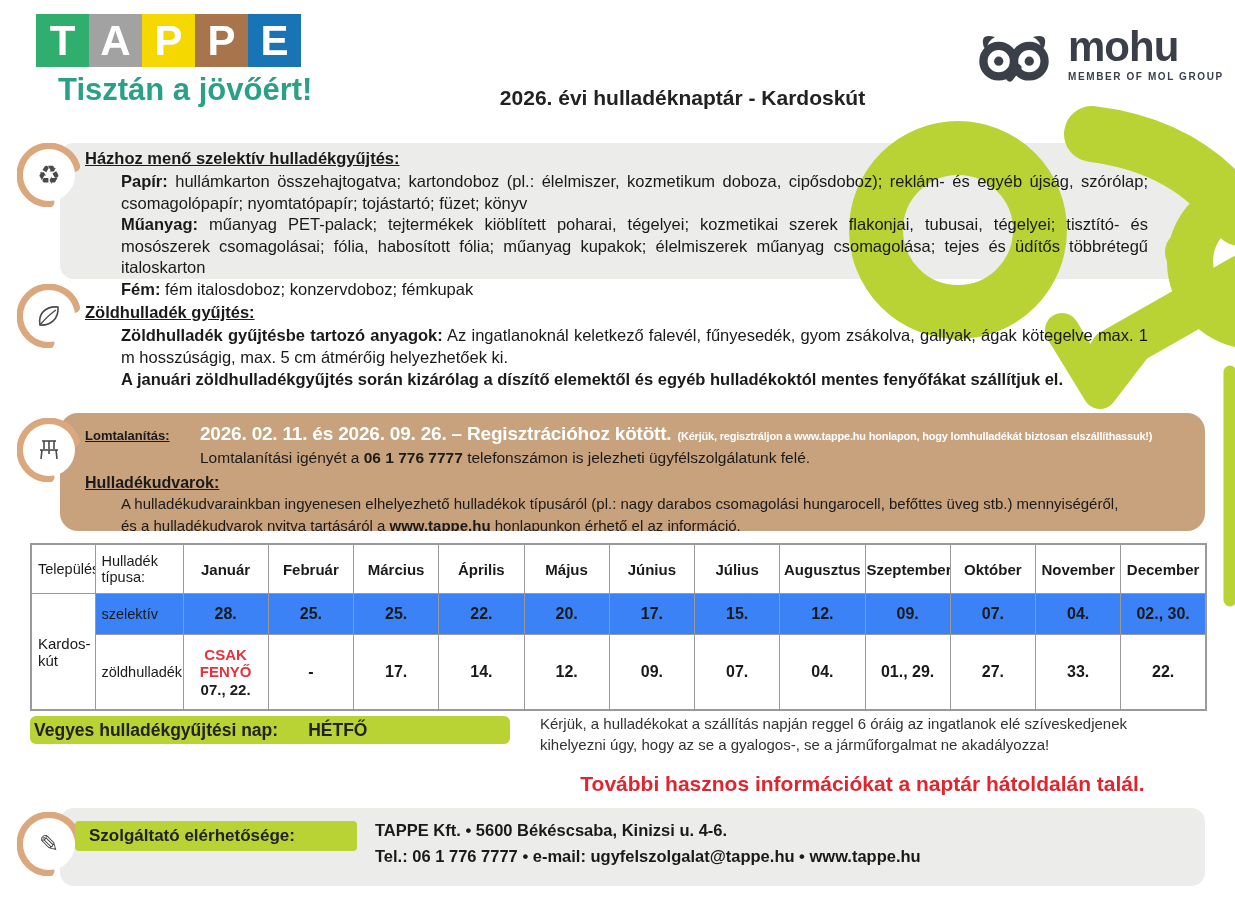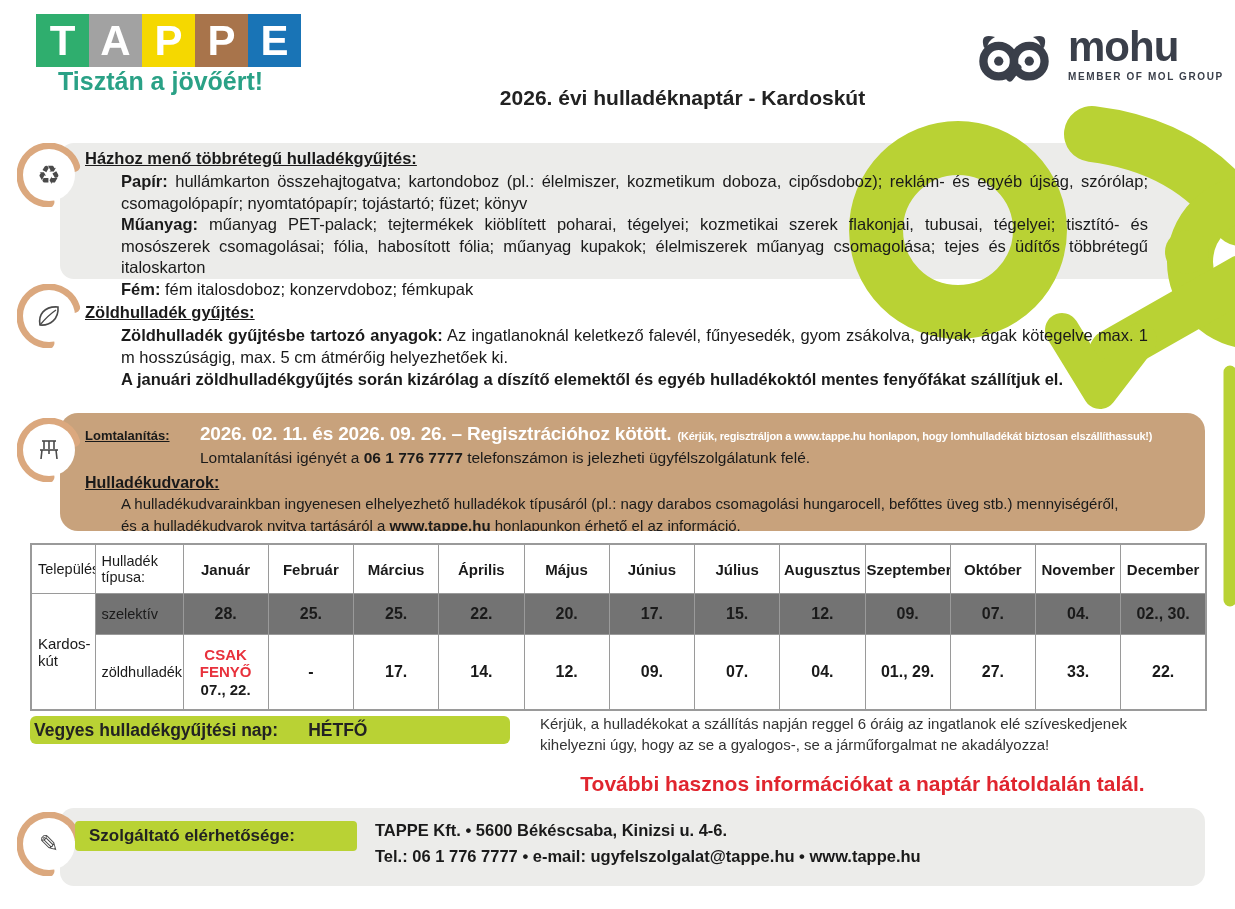--- a/index.html
+++ b/index.html
@@ -6,21 +6,21 @@
   #page{position:relative;width:1235px;height:909px;background:#fff;overflow:hidden;
         font-family:"Liberation Sans",sans-serif;color:#1a1a1a;}
 
   
   .tappe{position:absolute;left:36px;top:14px;z-index:3;}
   .tappe-blocks{display:flex;}
   .tappe-block{width:53px;height:53px;display:flex;align-items:center;justify-content:center;
                color:#fff;font-weight:bold;font-size:42px;}
   .tb0{background:#2fae6e;} .tb1{background:#a2a2a2;} .tb2{background:#f5d800;}
   .tb3{background:#a8744b;} .tb4{background:#1974b6;}
-  .tappe-tagline{padding-left:22px;font-size:25px;font-weight:bold;color:#2aa186;}
+  .tappe-tagline{margin-top:5px;padding-left:22px;font-size:31px;font-weight:bold;color:#2aa186;}
 
   .page-title{position:absolute;left:130px;right:0;top:86px;text-align:center;
               font-size:21px;font-weight:bold;color:#222;z-index:3;}
 
   .mohu{position:absolute;left:970px;top:26px;display:flex;align-items:flex-start;z-index:3;}
   .mohu-text{margin-left:10px;}
   .mohu-word{font-size:42px;font-weight:bold;color:#3a3f4a;line-height:1.0;letter-spacing:-1px;}
   .mohu-sub{font-size:10px;font-weight:bold;color:#3a3f4a;letter-spacing:1.6px;margin-top:3px;}
 
   
@@ -58,21 +58,21 @@
   
   .cal{position:absolute;left:30px;top:543px;z-index:2;border-collapse:collapse;table-layout:fixed;
        width:1175px;background:#fff;}
   .cal th,.cal td{border:1px solid #9a9a9a;overflow:hidden;}
   .cal{border:2px solid #9a9a9a;}
   .cal th{height:46px;font-size:15px;font-weight:bold;text-align:center;background:#fff;}
   .cal th.lh{font-weight:normal;font-size:14.5px;text-align:left;padding-left:6px;}
   .cal td{text-align:center;font-size:16px;font-weight:bold;}
   .cal td.type{font-weight:normal;font-size:14.5px;text-align:left;padding-left:6px;}
   .cal tr.r1 td{height:38px;}
-  .cal tr.r1 td.g{background:#737373;}
+  .cal tr.r1 td.g{background:#3b82f6;}
   .cal tr.r2 td{height:72px;}
   .cal td.settle{font-weight:normal;font-size:15px;text-align:left;padding-left:6px;background:#fff;}
   .jan-red{display:block;color:#e8313c;font-size:15px;font-weight:bold;line-height:1.15;width:66px;margin:0 auto;}
   .jan-black{display:block;font-size:15px;font-weight:bold;margin-top:1px;}
 
   
   .mixedbar{position:absolute;left:30px;top:716px;width:480px;height:28px;background:#b9d234;
             border-radius:6px;display:flex;align-items:center;padding-left:4px;box-sizing:border-box;
             font-size:17.5px;font-weight:bold;color:#222;z-index:2;}
   .mixedbar .val{margin-left:30px;}
@@ -144,21 +144,21 @@
 
   <div class="badge" style="left:17px;top:143px;">
     <svg width="64" height="64" viewBox="0 0 64 64">
       <circle cx="32" cy="32" r="27" fill="none" stroke="#dba87e" stroke-width="11" stroke-dasharray="118 52" stroke-linecap="round" transform="rotate(90 32 32)"></circle>
       <circle cx="32" cy="32" r="26" fill="#fff"></circle>
     </svg>
     <div class="glyph">♻</div>
   </div>
 
   <div class="sec" id="sec1">
-    <div class="sec-heading">Házhoz menő többrétegű hulladékgyűjtés:</div>
+    <div class="sec-heading">Házhoz menő szelektív hulladékgyűjtés:</div>
     <div class="sec-item"><b>Papír:</b><span> hullámkarton összehajtogatva; kartondoboz (pl.: élelmiszer, kozmetikum doboza, cipősdoboz); reklám- és egyéb újság, szórólap; csomagolópapír; nyomtatópapír; tojástartó; füzet; könyv</span></div>
     <div class="sec-item"><b>Műanyag:</b><span> műanyag PET-palack; tejtermékek kiöblített poharai, tégelyei; kozmetikai szerek flakonjai, tubusai, tégelyei; tisztító- és mosószerek csomagolásai; fólia, habosított fólia; műanyag kupakok; élelmiszerek műanyag csomagolása; tejes és üdítős többrétegű italoskarton</span></div>
     <div class="sec-item"><b>Fém:</b><span> fém italosdoboz; konzervdoboz; fémkupak</span></div>
   </div>
 
   <div class="badge" style="left:17px;top:284px;">
     <svg width="64" height="64" viewBox="0 0 64 64">
       <circle cx="32" cy="32" r="27" fill="none" stroke="#dba87e" stroke-width="11" stroke-dasharray="118 52" stroke-linecap="round" transform="rotate(90 32 32)"></circle>
       <circle cx="32" cy="32" r="26" fill="#fff"></circle>
     </svg>

